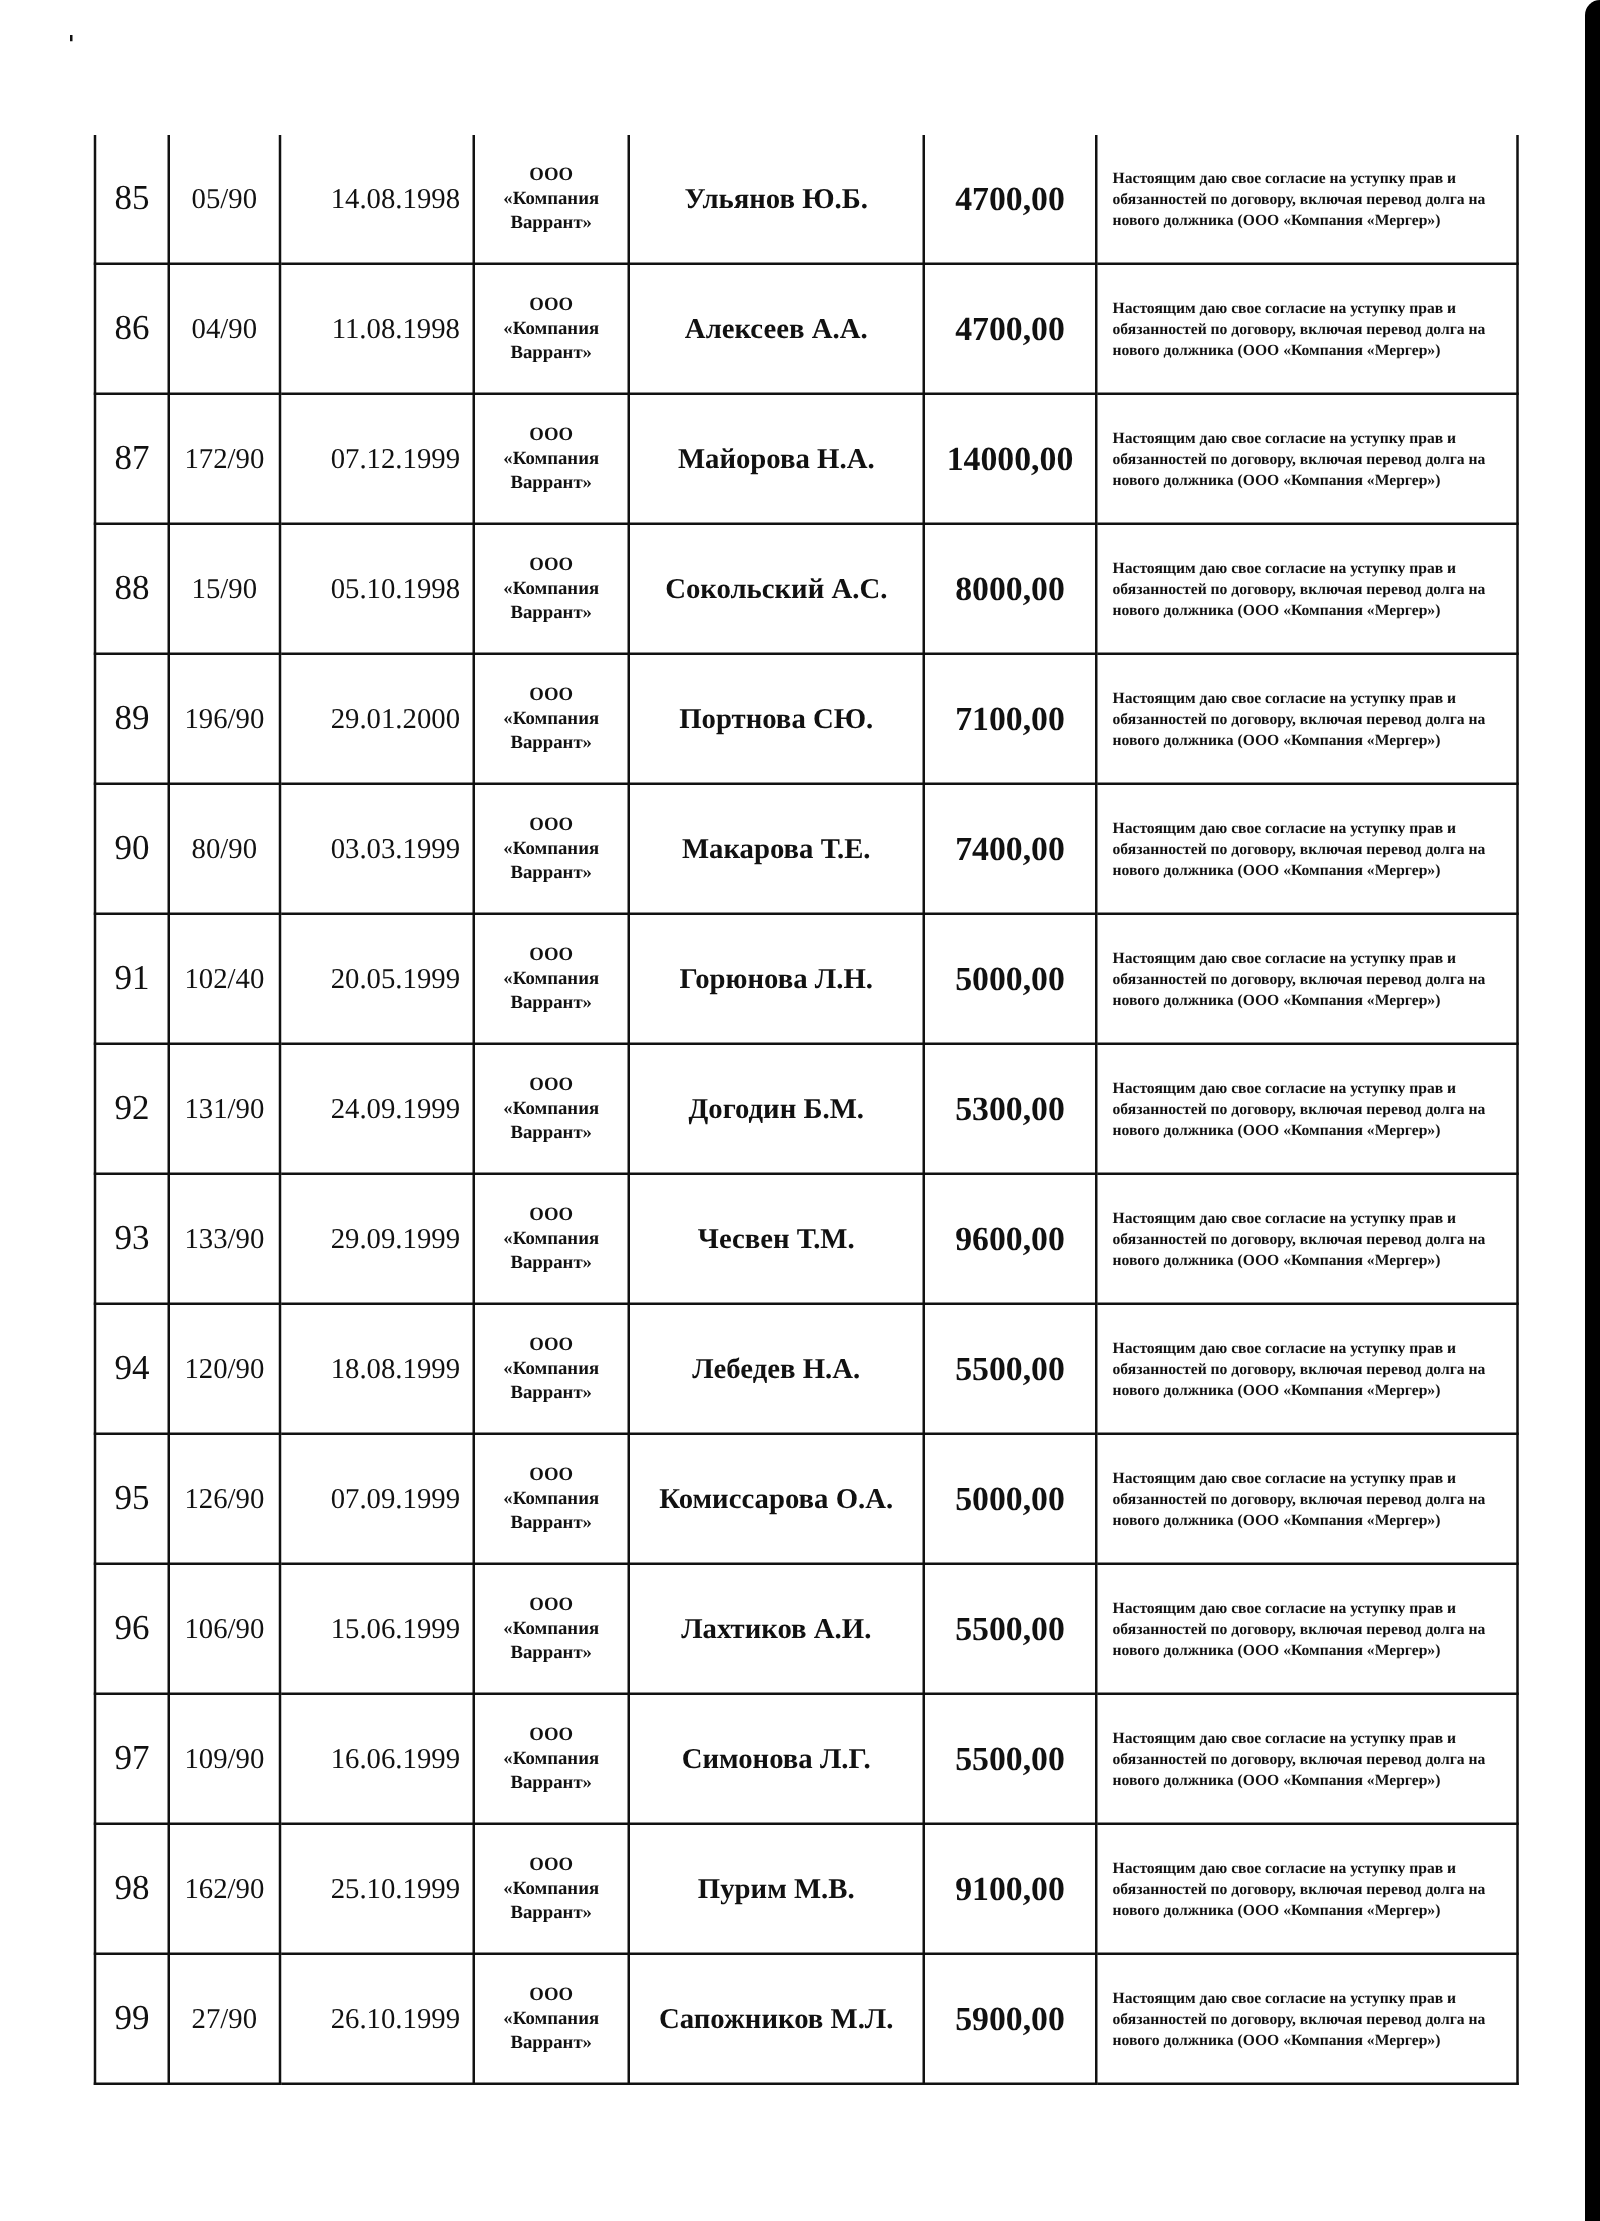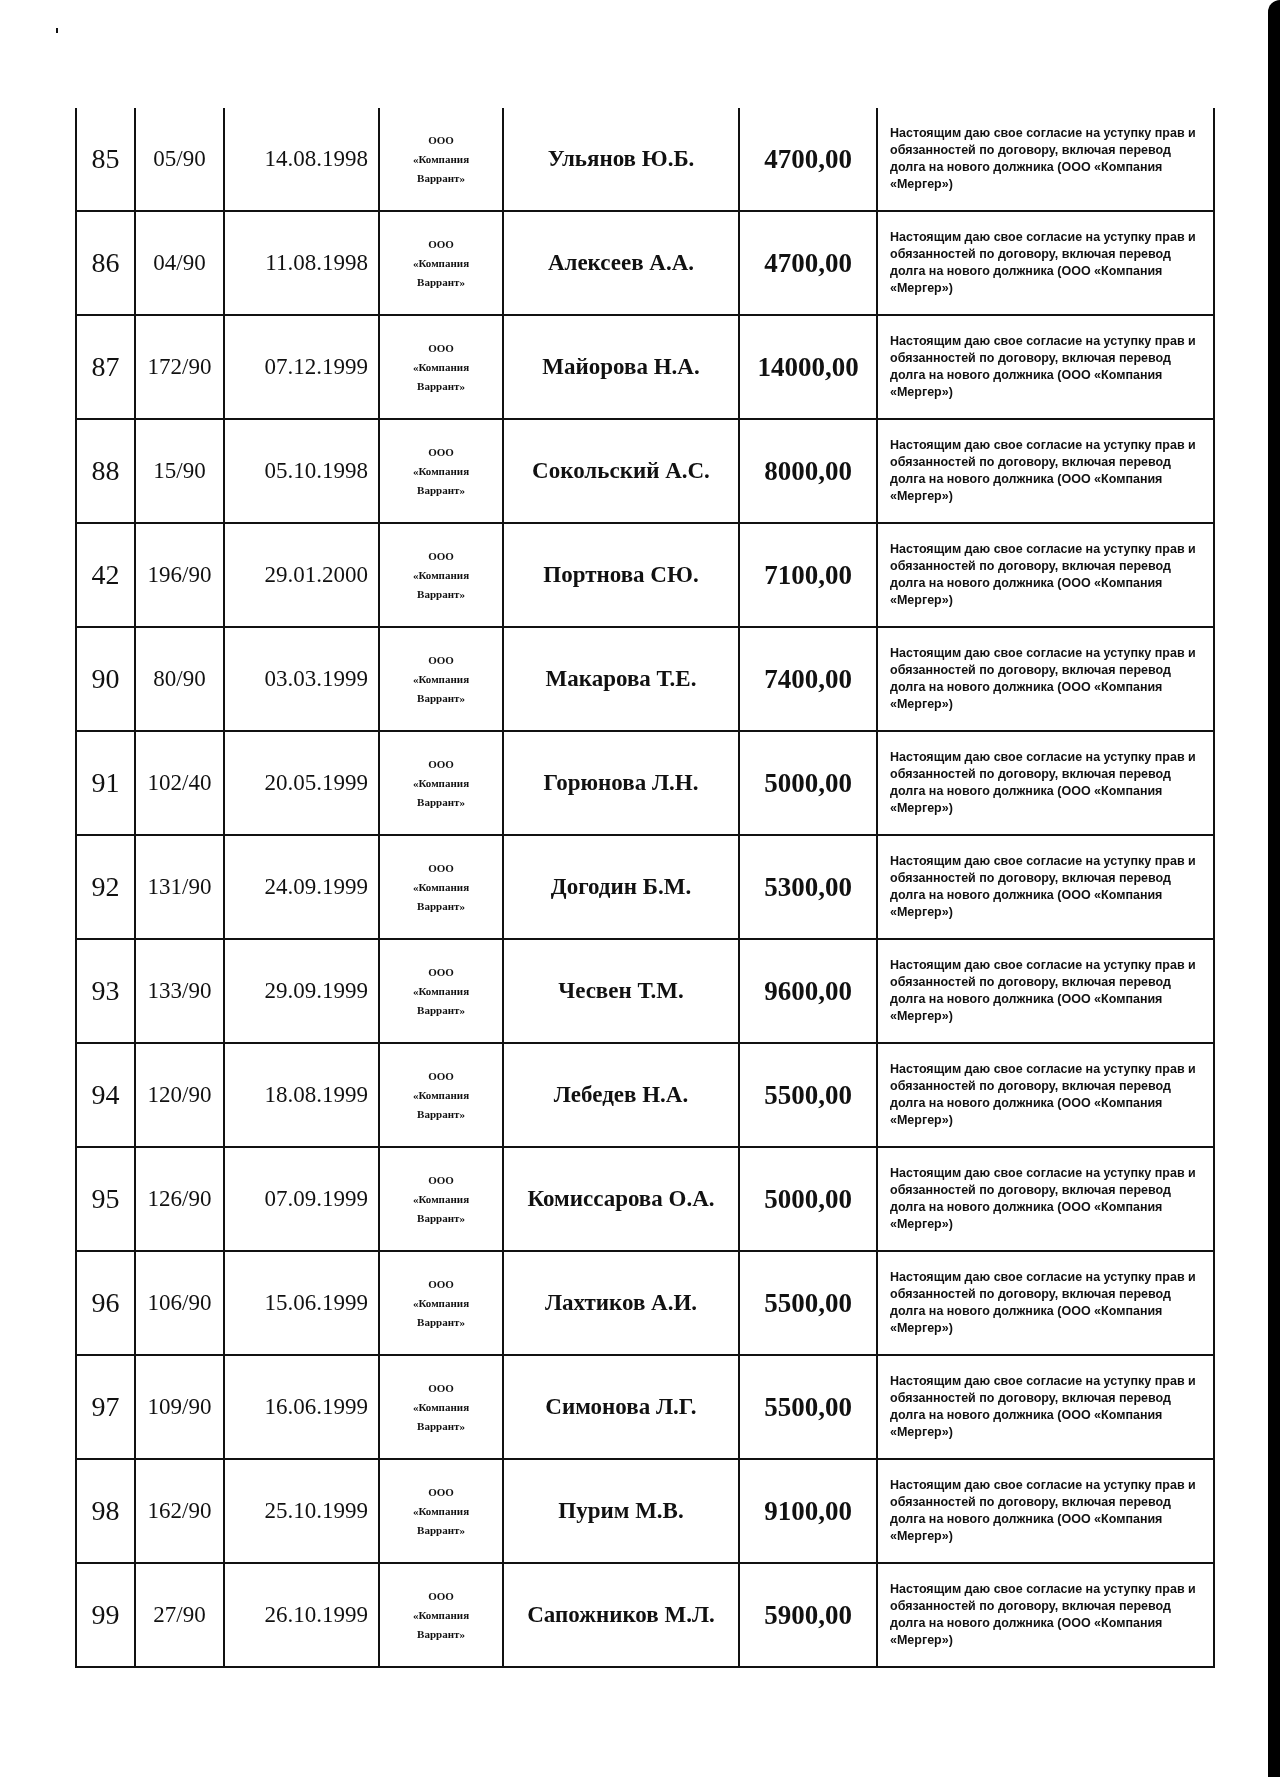--- a/index.html
+++ b/index.html
@@ -5,24 +5,24 @@
   html, body { margin:0; padding:0; background:#ffffff; }
   body { width:1280px; height:1777px; position:relative; overflow:hidden; font-family:"Liberation Serif", serif; color:#111; }
   .edge { position:absolute; right:0; top:0; width:12px; height:1777px; background:#000; border-top-left-radius:28px; }
   .speck { position:absolute; background:#111; }
   table.doc { position:absolute; left:75px; top:108px; width:1138px; border-collapse:collapse; table-layout:fixed; }
   table.doc td { border:2px solid #111; height:102px; padding:0; vertical-align:middle; }
   table.doc tr:first-child td { border-top:none; }
   td.num { text-align:center; font-size:28px; }
   td.contract { text-align:center; font-size:23px; }
   td.date { text-align:right; padding-right:10px !important; font-size:23px; }
-  td.org { text-align:center; font-size:11px; line-height:19px; font-weight:bold; font-family:"Liberation Serif", serif; }
+  td.org { text-align:center; font-size:15px; line-height:19px; font-weight:bold; font-family:"Liberation Serif", serif; }
   td.name { text-align:center; font-size:23px; font-weight:bold; }
   td.amount { text-align:center; font-size:27px; font-weight:bold; }
-  td.consent { font-family:Liberation Sans, sans-serif; font-weight:bold; font-size:12.5px; line-height:17px; padding:0 14px 0 12px !important;margin-left:43px; }
+  td.consent { font-family:Liberation Serif, serif; font-weight:bold; font-size:12.5px; line-height:17px; padding:0 14px 0 12px !important;margin-left:43px; }
   .org-line { display:block; }
 </style>
 </head>
 <body>
 
 <div class="edge"></div>
 <div class="speck" style="left:56px;top:28px;width:2px;height:5px;"></div>
 
 <table class="doc">
   <colgroup>
@@ -81,21 +81,21 @@
     <td class="org">
       <span class="org-line">ООО</span>
       <span class="org-line">«Компания</span>
       <span class="org-line">Варрант»</span>
     </td>
     <td class="name">Сокольский А.С.</td>
     <td class="amount">8000,00</td>
     <td class="consent">Настоящим даю свое согласие на уступку прав и обязанностей по договору, включая перевод долга на нового должника (ООО «Компания «Мергер»)</td>
   </tr>
       <tr>
-    <td class="num">42</td>
+    <td class="num">89</td>
     <td class="contract">196/90</td>
     <td class="date">29.01.2000</td>
     <td class="org">
       <span class="org-line">ООО</span>
       <span class="org-line">«Компания</span>
       <span class="org-line">Варрант»</span>
     </td>
     <td class="name">Портнова СЮ.</td>
     <td class="amount">7100,00</td>
     <td class="consent">Настоящим даю свое согласие на уступку прав и обязанностей по договору, включая перевод долга на нового должника (ООО «Компания «Мергер»)</td>

